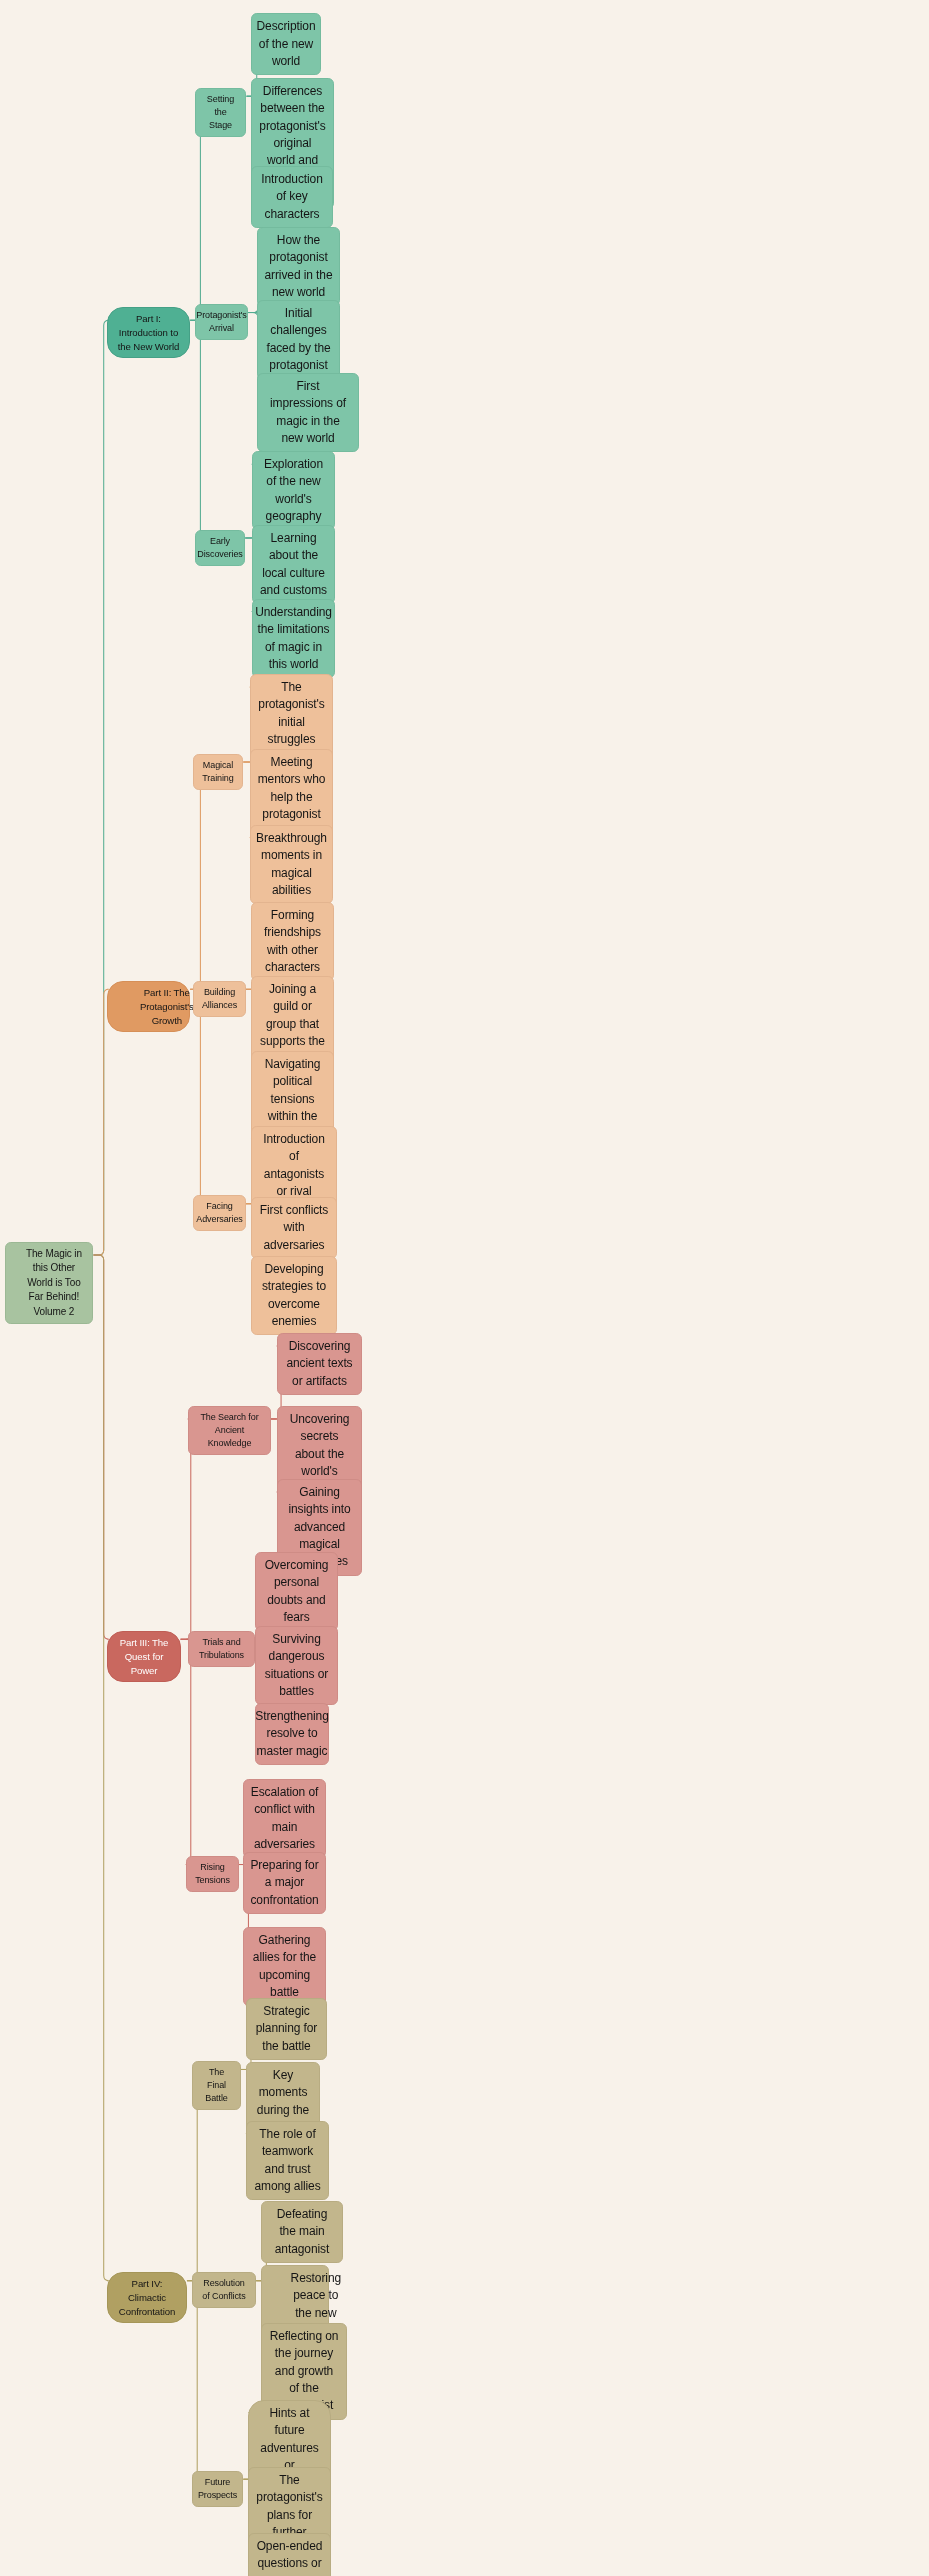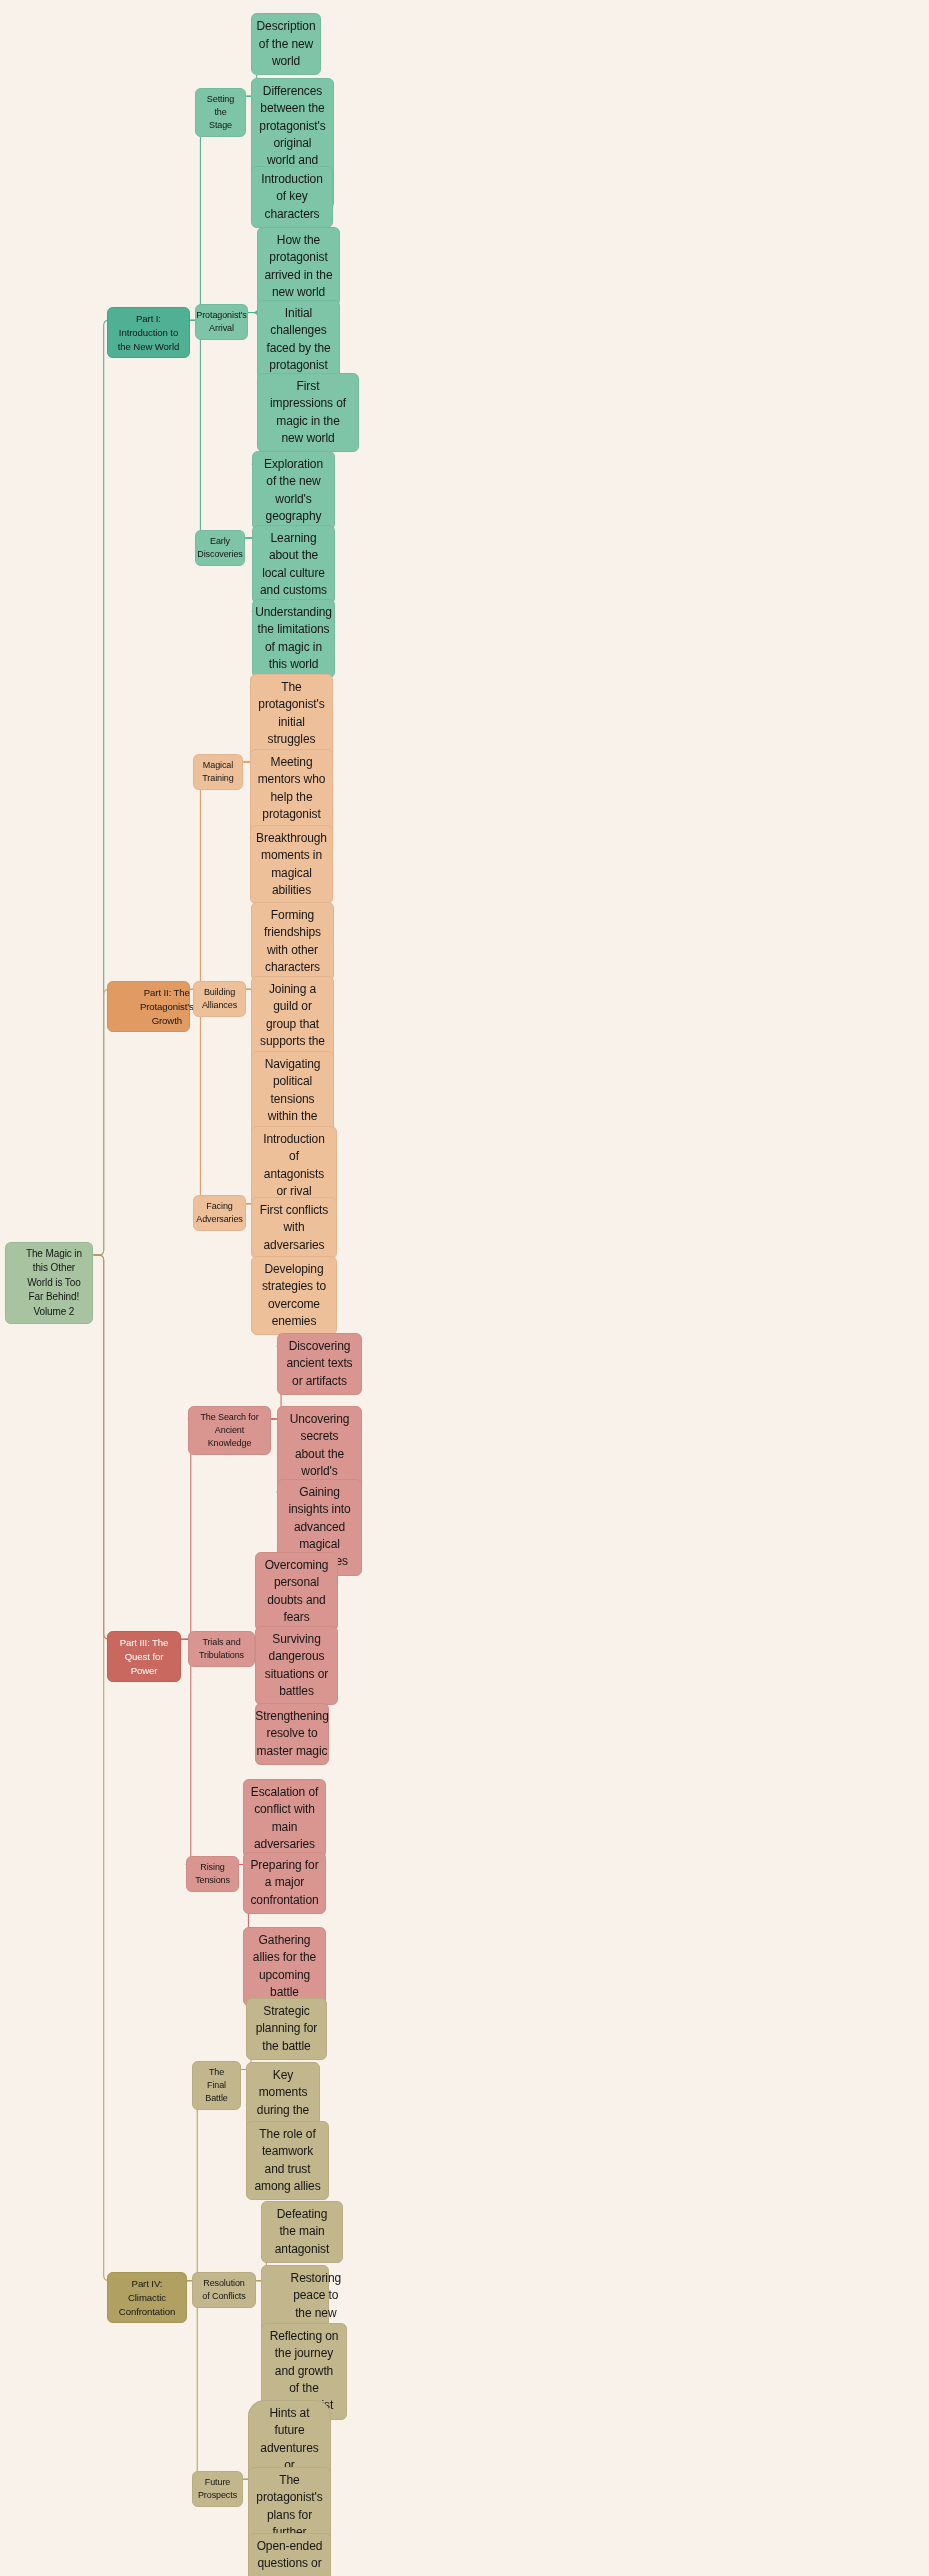--- a/index.html
+++ b/index.html
@@ -21,21 +21,21 @@
     align-items: center;
     justify-content: center;
     text-align: center;
     border-radius: 5.8px;
     color: #151515;
     line-height: 1.45;
     padding: 3.8px 6.4px;
     letter-spacing: -0.1px;
   }
   .node.root  { font-size: 10px; background:#a8c3a0; border:0.6px solid #9bb894;padding-left:16px; }
-  .node.lvl1  { font-size: 9.6px; }
+  .node.lvl1  { font-size: 9.6px; border-radius: 16px; }
   .node.lvl2  { font-size: 9px; }
   .node.lvl3  { font-size: 12px; }
 
   
   .g1 { background:#4fb093; border:0.6px solid #45a086; }
   .g2 { background:#7ec5a8; border:0.6px solid #74bb9e; }
   .g3 { background:#7ec5a8; border:0.6px solid #74bb9e; }
 
   .o1 { background:#e09a62; border:0.6px solid #d68f57;padding-left:43px; }
   .o2 { background:#eec09a; border:0.6px solid #e3b48f; }

